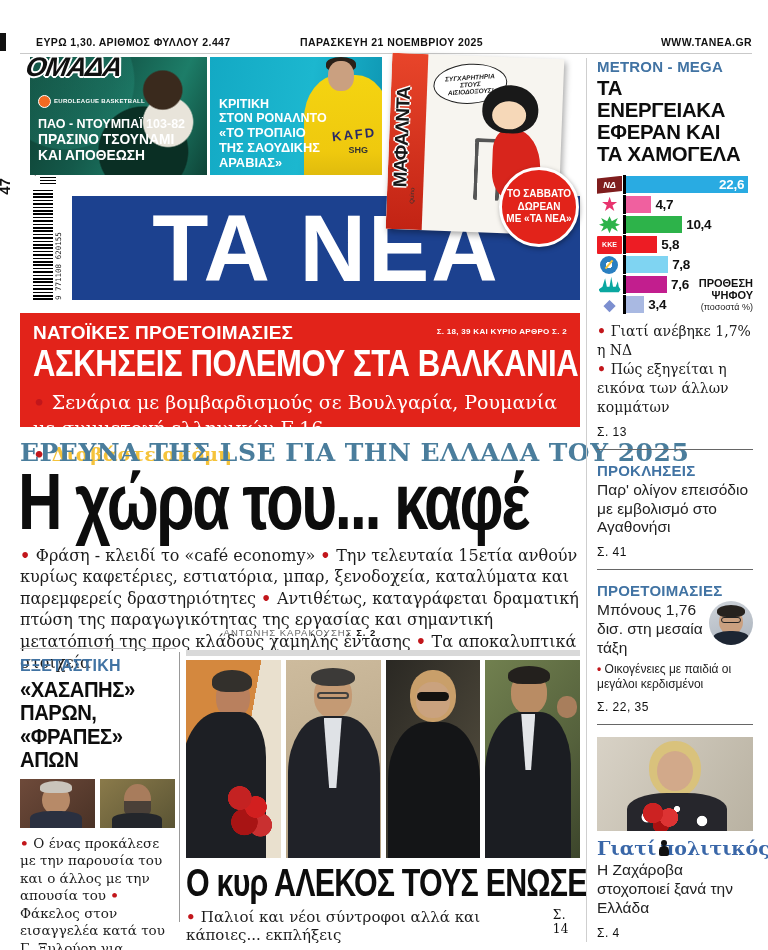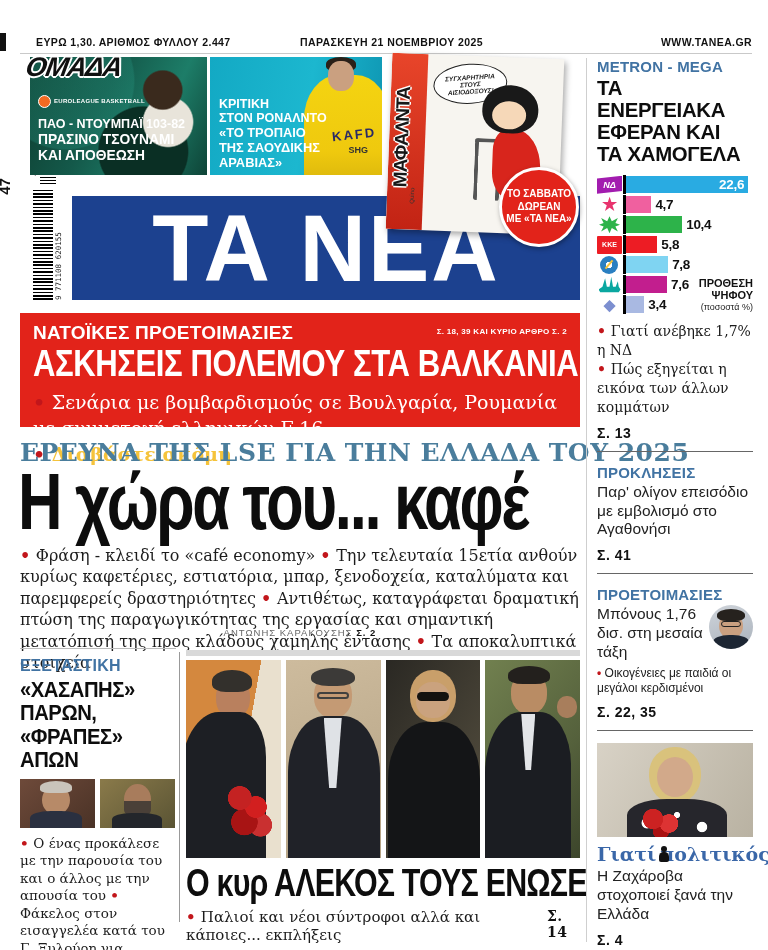--- a/index.html
+++ b/index.html
@@ -81,41 +81,41 @@
 
   
   .lbox{position:absolute;left:20px;top:648px;width:156px}
   .lbox .rule{height:1px;background:#bbb;margin-bottom:8px}
   .lbox .kick{color:#4173a3;font-weight:800;font-size:16px;letter-spacing:.2px}
   .lbox .head{font-weight:900;font-size:22.5px;line-height:1.04;color:#0d0d0d;letter-spacing:-.5px;transform:scaleX(.9);transform-origin:left;margin-top:3px;white-space:nowrap}
   .lbox .pics{display:flex;gap:5px;margin-top:7px}
   .spic{width:75px;height:49px;position:relative;overflow:hidden}
   .spic .hd{position:absolute;border-radius:50%}
   .lbox .txt{font-family:"DejaVu Serif","Liberation Serif",serif;font-size:13.5px;line-height:1.3;color:#1c1c1c;margin-top:7px}
-  .pageno{font-weight:700;font-size:14px;color:#111;letter-spacing:.5px}
+  .pageno{font-weight:400;font-size:12px;color:#111;letter-spacing:.5px}
 
   
   .vline-mid{position:absolute;left:179px;top:652px;width:1px;height:270px;background:#999}
   .mid{position:absolute;left:186px;top:650px;width:394px}
   .mid .graybar{height:6px;background:#d9d9d9;margin-bottom:4px}
   .mid .photos{display:flex;gap:5px}
   .photo{position:relative;width:95px;height:198px;overflow:hidden;background:#888}
   .ph .hd{position:absolute;border-radius:46%}
   .mid-head{font-weight:900;font-size:38px;color:#0d0d0d;letter-spacing:-1px;white-space:nowrap;transform:scaleX(.8);transform-origin:left;margin-top:6px;line-height:1}
   .mid-sub{display:flex;justify-content:space-between;font-family:"DejaVu Serif","Liberation Serif",serif;font-size:15px;color:#1c1c1c;margin-top:6px}
 
   
   .vline-right{position:absolute;left:586px;top:58px;width:1px;height:884px;background:#cfcfcf}
   .rcol{position:absolute;left:597px;top:58px;width:156px}
   .rc-kick{color:#4173a3;font-weight:800;font-size:15px;letter-spacing:.2px}
   .rc-title{font-weight:900;font-size:21px;line-height:1.05;color:#0d0d0d;letter-spacing:-.3px;margin-top:2px;transform:scaleX(.97);transform-origin:left}
   .chart{position:relative;margin-top:10px}
   .crow{display:flex;align-items:center;height:19px;margin:1px 0}
   .plogo{flex:0 0 25px;width:25px;height:18px;display:flex;align-items:center;justify-content:center;font-weight:900;position:relative;margin-right:1px}
-  .p-nd{background:#a21caf;color:#fff;font-size:9px;font-style:italic;clip-path:polygon(0 15%,100% 0,100% 85%,0 100%)}
+  .p-nd{background:#7f1d1d;color:#fff;font-size:9px;font-style:italic;clip-path:polygon(0 15%,100% 0,100% 85%,0 100%)}
   .p-syriza{color:#e8336d;font-size:17px}
   .p-pasok::before{content:"";width:21px;height:17px;background:#2db34a;clip-path:polygon(50% 0,61% 30%,90% 10%,78% 40%,100% 50%,78% 60%,90% 90%,61% 70%,50% 100%,39% 70%,10% 90%,22% 60%,0 50%,22% 40%,10% 10%,39% 30%)}
   .p-kke{background:#ed1c24;color:#fff;font-size:7px;border-radius:1px}
   .p-plefsi{border-radius:50%;width:18px;flex-basis:18px;margin-left:3px;margin-right:5px;background:radial-gradient(circle,#fff 0 26%,#2a7fc1 27% 100%)}
   .p-plefsi::after{content:"";position:absolute;width:2px;height:11px;background:#f5c33b;transform:rotate(40deg)}
   .p-ellysi::before{content:"";width:22px;height:17px;background:#0aa7a0;clip-path:polygon(18% 62%,30% 12%,38% 62%,50% 62%,58% 4%,66% 62%,78% 62%,88% 30%,92% 62%,100% 78%,92% 95%,8% 95%,0 78%)}
   .p-foni{color:#7c8fd0;font-size:15px}
   .ctrack{flex:1;display:flex;align-items:center;border-left:3px solid #000;height:19px}
   .cbar{display:block;height:17px;position:relative}
   .clab{font-size:13.5px;font-weight:900;color:#111;margin-left:4px;letter-spacing:-.3px}

